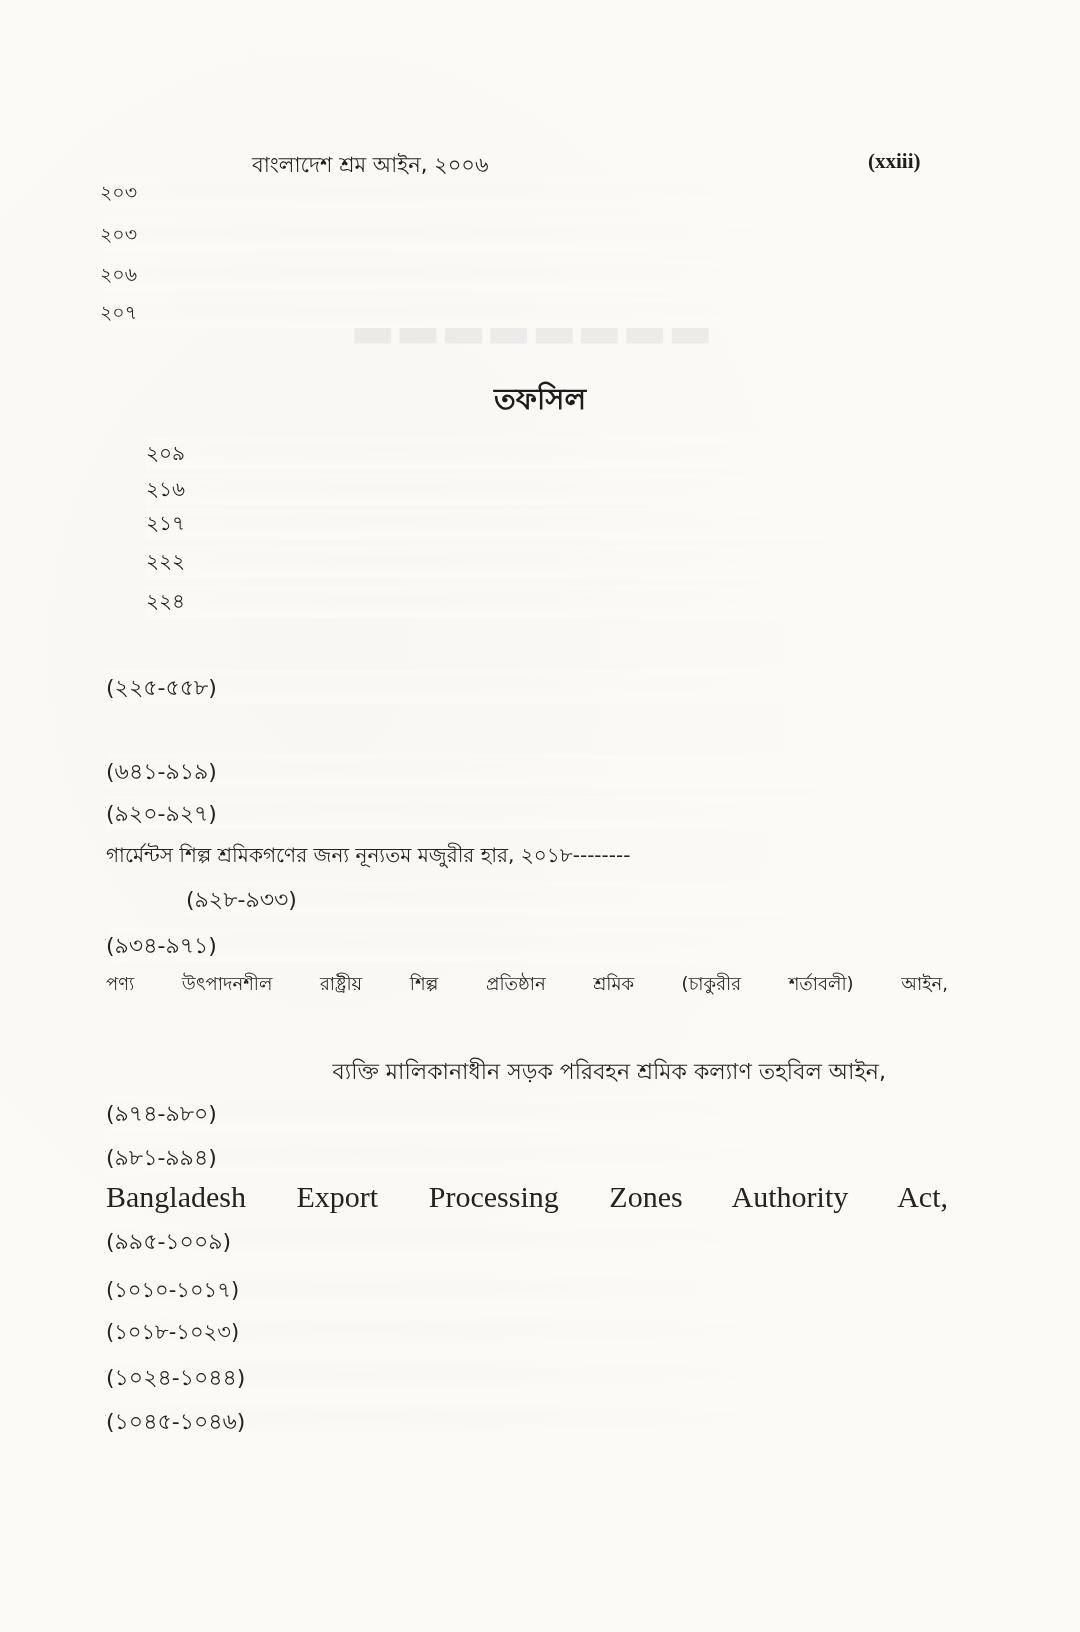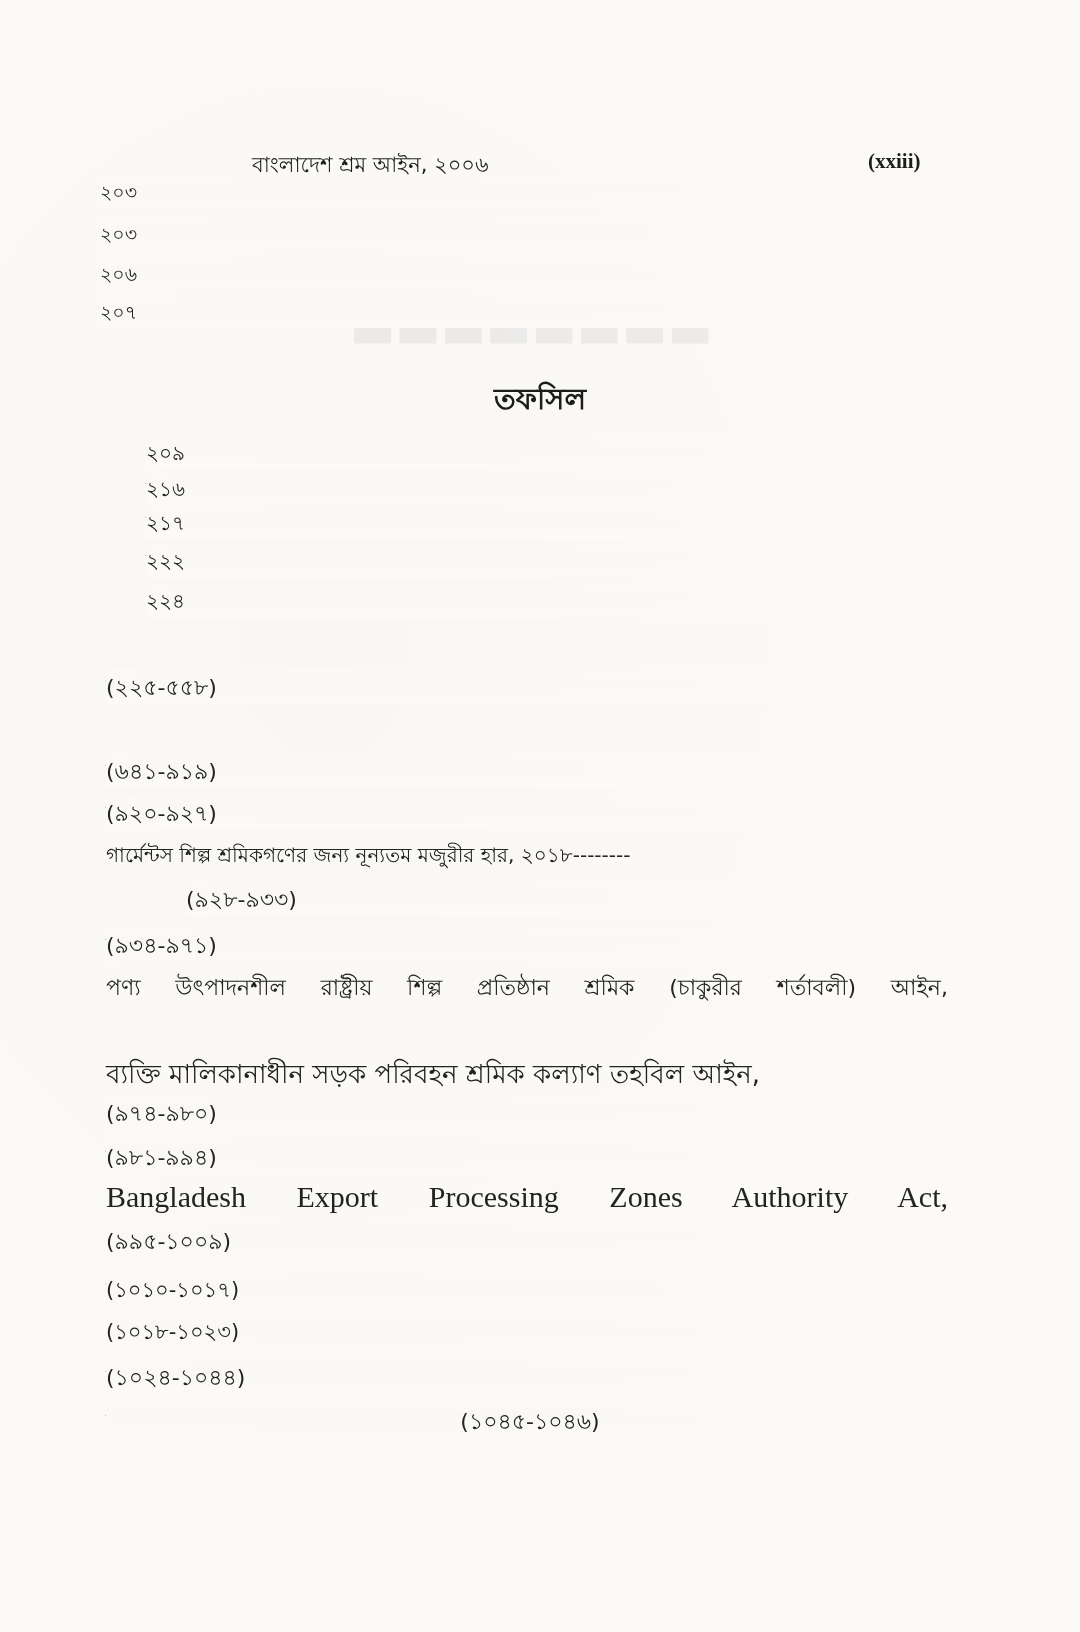--- a/index.html
+++ b/index.html
@@ -111,21 +111,21 @@
     .act {
       left: 106px;
       width: 842px;
       font-size: 22px;
       height: 34px;
     }
     .act-wrap {
       position: absolute;
       left: 106px;
       width: 842px;
-      font-size: 22px;
+      font-size: 18px;
       color: #232323;
       white-space: nowrap;
       text-align: justify;
       text-align-last: justify;
     }
     .english {
       font-family: "Liberation Serif", serif;
       font-size: 30px;
     }
     .english-page {
@@ -220,21 +220,21 @@
   </div>
 
   <div class="toc-line act" style="top:928px">
     <span class="label">ইপিজেড শ্রমিক কল্যাণ সমিতি ও শিল্প সম্পর্ক আইন, ২০১০</span>
     <span class="dots">--------------------------------------------------------------------------------------------------------------------------------------------</span>
     <span class="page">(৯৩৪-৯৭১)</span>
   </div>
 
   <div class="act-wrap" style="top:970px">পণ্য উৎপাদনশীল রাষ্ট্রীয় শিল্প প্রতিষ্ঠান শ্রমিক (চাকুরীর শর্তাবলী) আইন,</div>
 
-  <div class="toc-line" style="top:1054px; left:106px; width:780px; font-size:26px;">
+  <div class="toc-line" style="top:1054px; left:106px; width:780px; font-size:22px;justify-content:flex-end;">
     <span class="label">ব্যক্তি মালিকানাধীন সড়ক পরিবহন শ্রমিক কল্যাণ  তহবিল আইন,</span>
   </div>
   <div class="toc-line act" style="top:1096px">
     <span class="label">২০০৫</span>
     <span class="dots">--------------------------------------------------------------------------------------------------------------------------------------------</span>
     <span class="page">(৯৭৪-৯৮০)</span>
   </div>
 
   <div class="toc-line act" style="top:1140px">
     <span class="label">বাংলাদেশ শিক্ষাধীনতা প্রশিক্ষণ বিধিমালা, ২০০৮ </span>
@@ -257,19 +257,19 @@
   <div class="toc-line act" style="top:1316px; font-size:21px;flex-direction:column;">
     <span class="label">বাংলাদেশ শ্রমিক কল্যাণ ফাউন্ডেশন বিধিমালা, ২০১০</span>
     <span class="dots">--------------------------------------------------------------------------------------------------------------------------------------------</span>
     <span class="page"> (১০১৮-১০২৩)</span>
   </div>
   <div class="toc-line act" style="top:1360px; width:848px;">
     <span class="label">কারখানা আইন, ১৯৬৫</span>
     <span class="dots">--------------------------------------------------------------------------------------------------------------------------------------------</span>
     <span class="page">(১০২৪-১০৪৪)</span>
   </div>
-  <div class="toc-line act" style="top:1404px; width:848px;text-align:center;">
+  <div class="toc-line act" style="top:1404px; width:848px;">
     <span class="label">কারখানা বিধিমালা,১৯৭১ </span>
     <span class="dots">--------------------------------------------------------------------------------------------------------------------------------------------</span>
     <span class="page">(১০৪৫-১০৪৬)</span>
   </div>
 
 </div>
 
 </body></html>

